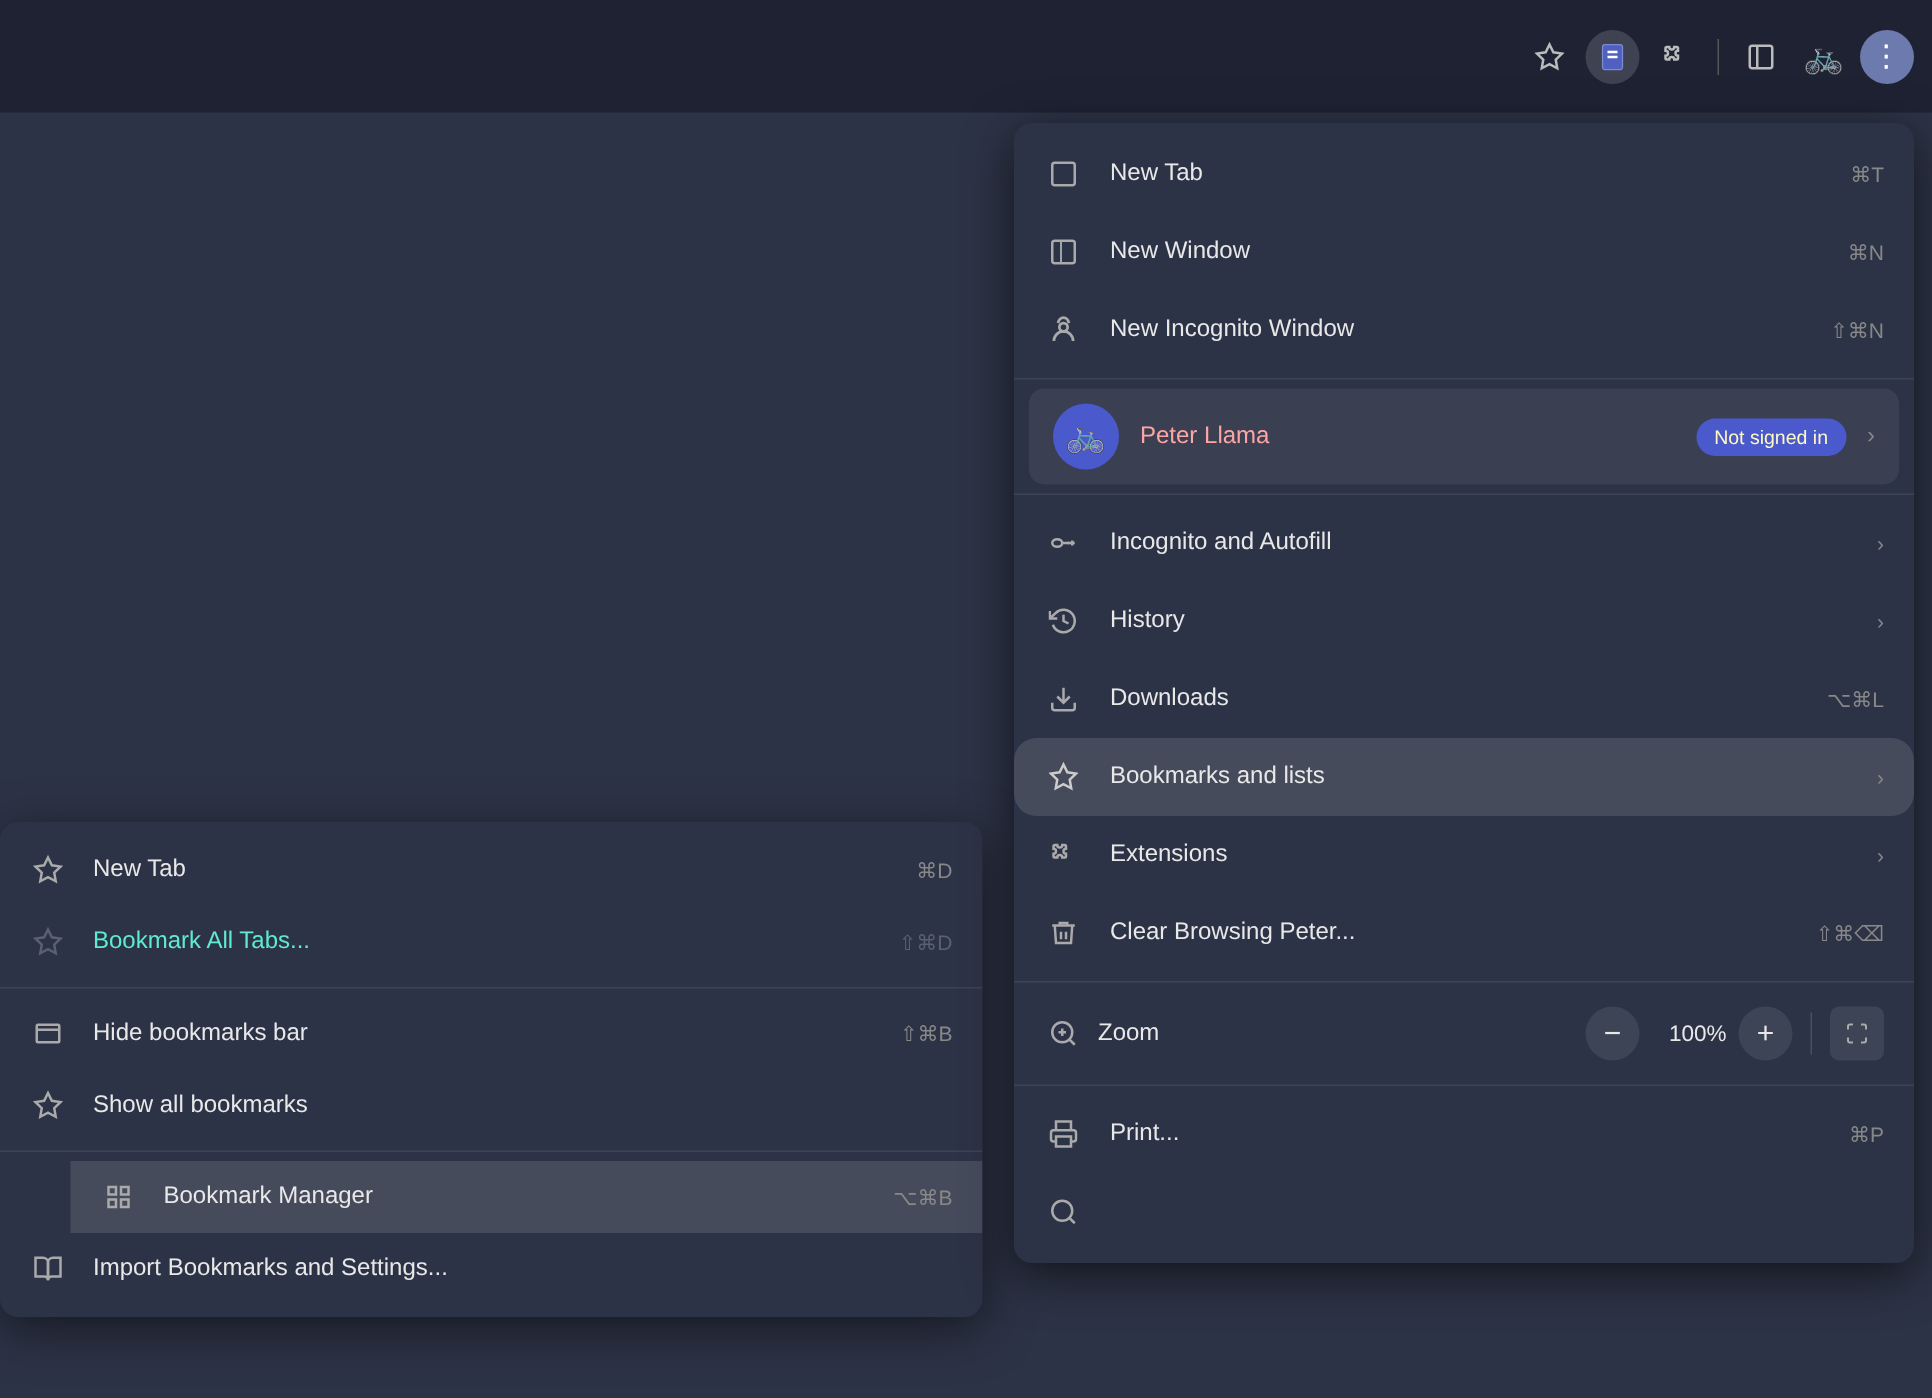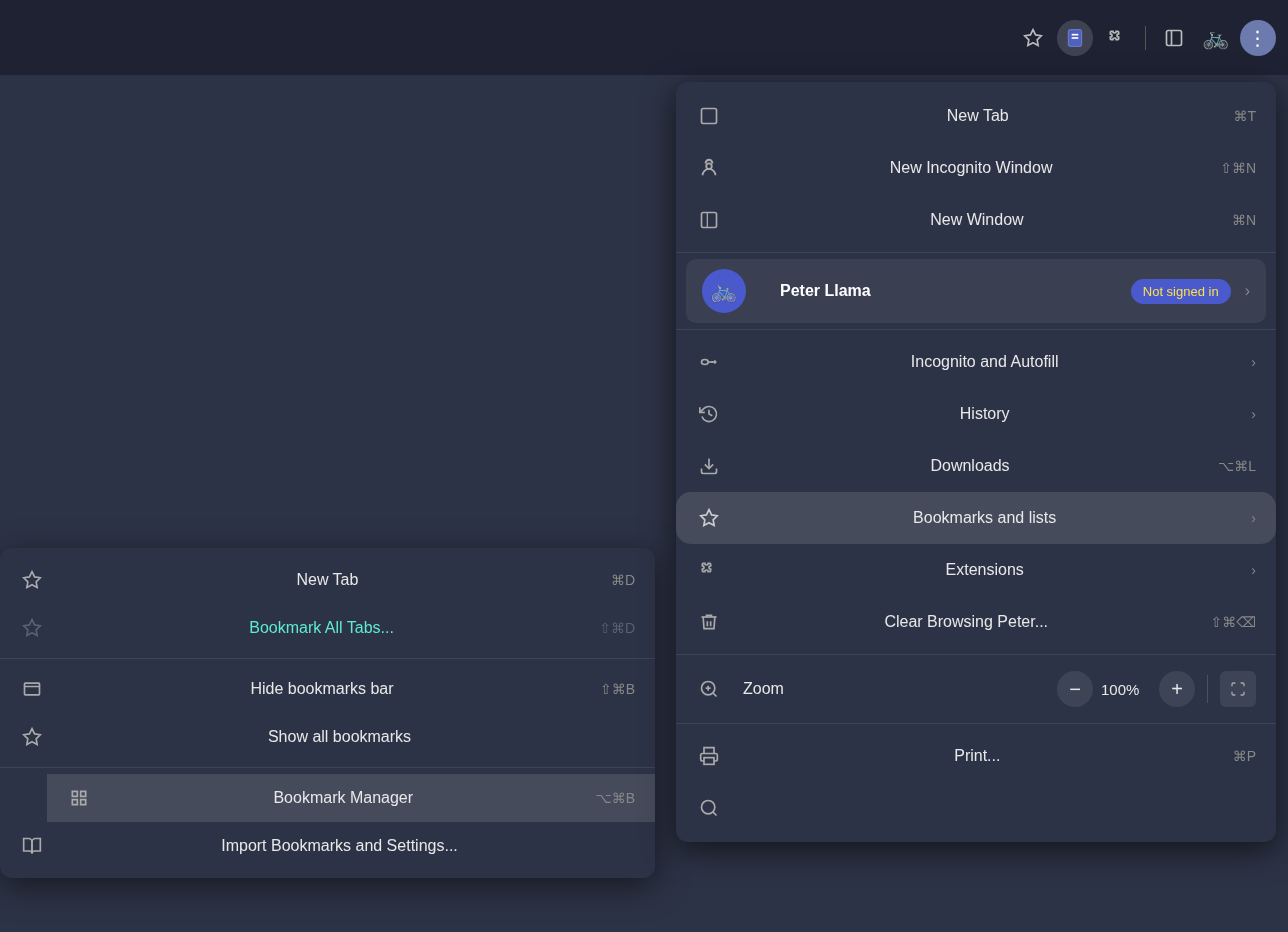--- a/index.html
+++ b/index.html
@@ -96,21 +96,20 @@
       justify-content: center;
       font-size: 18px;
       flex-shrink: 0;
       color: #aaa;
     }
     .left-submenu-item.disabled .item-icon { color: #5a6070; }
 
     .item-label {
       flex: 1;
       font-weight: 500;
-      text-align: center;
     }
     .left-submenu-item.disabled .item-label { color: #5eead4; }
 
     .item-shortcut {
       color: #888;
       font-size: 14px;
     }
     .left-submenu-item.disabled .item-shortcut { color: #5a6070; }
 
     .submenu-divider {
@@ -196,45 +195,44 @@
       display: flex;
       align-items: center;
       justify-content: center;
       font-size: 22px;
       flex-shrink: 0;
     }
 
     .profile-name {
       flex: 1;
       font-size: 16px;
-      font-weight: 700;
-      color: #ffffff;
-      margin-left: 20px;
+      font-weight: 400;
+      color: #fca5a5;
     }
 
     .not-signed-badge {
       background: #4a5acd;
-      color: #fde047;
+      color: #fef9c3;
       font-size: 13px;
       padding: 5px 12px;
       border-radius: 20px;
       font-weight: 500;
     }
 
     .profile-chevron {
       color: #888;
       font-size: 16px;
     }
 
     
     .zoom-section {
       display: flex;
       align-items: center;
       padding: 10px 20px;
-      gap: 21px;
+      gap: 10px;
     }
 
     .zoom-section .item-icon {
       width: 26px;
       height: 26px;
       display: flex;
       align-items: center;
       justify-content: center;
       font-size: 18px;
       color: #aaa;
@@ -265,21 +263,21 @@
       cursor: pointer;
       display: flex;
       align-items: center;
       justify-content: center;
     }
 
     .zoom-value {
       font-size: 15px;
       color: #e8e8e8;
       min-width: 50px;
-      text-align: left;
+      text-align: right;
     }
 
     .zoom-divider {
       width: 1px;
       height: 28px;
       background: #4a5060;
       margin: 0 4px;
     }
 
     .fullscreen-btn {
@@ -407,39 +405,39 @@
       <svg width="20" height="20" viewBox="0 0 24 24" fill="none" stroke="#aaa" stroke-width="2">
         <rect x="3" y="3" width="18" height="18" rx="2"></rect>
       </svg>
     </span>
     <span class="item-label">New Tab</span>
     <span class="item-shortcut">⌘T</span>
   </div>
 
   <div class="menu-item">
     <span class="item-icon">
+      <svg width="20" height="20" viewBox="0 0 24 24" fill="none" stroke="#aaa" stroke-width="2">
+        <rect x="3" y="3" width="18" height="18" rx="2"></rect>
+        <line x1="10" y1="3" x2="10" y2="21" stroke-width="1.5"></line>
+      </svg>
+    </span>
+    <span class="item-label">New Window</span>
+    <span class="item-shortcut">⌘N</span>
+  </div>
+
+  <div class="menu-item">
+    <span class="item-icon">
       <svg width="22" height="22" viewBox="0 0 24 24" fill="none" stroke="#aaa" stroke-width="2">
         <circle cx="12" cy="10" r="3"></circle>
         <path d="M5 20c0-3.87 3.13-7 7-7s7 3.13 7 7"></path>
         <path d="M8 7c.5-2 2-4 4-4s3.5 2 4 4"></path>
       </svg>
     </span>
     <span class="item-label">New Incognito Window</span>
     <span class="item-shortcut">⇧⌘N</span>
-  </div>
-
-  <div class="menu-item">
-    <span class="item-icon">
-      <svg width="20" height="20" viewBox="0 0 24 24" fill="none" stroke="#aaa" stroke-width="2">
-        <rect x="3" y="3" width="18" height="18" rx="2"></rect>
-        <line x1="10" y1="3" x2="10" y2="21" stroke-width="1.5"></line>
-      </svg>
-    </span>
-    <span class="item-label">New Window</span>
-    <span class="item-shortcut">⌘N</span>
   </div>
 
   <div class="menu-divider"></div>
 
   <div class="profile-section" style="cursor:pointer;">
     <div class="profile-avatar">🚲</div>
     <span class="profile-name">Peter Llama</span>
     <span class="not-signed-badge">Not signed in</span>
     <span class="profile-chevron">›</span>
   </div>

